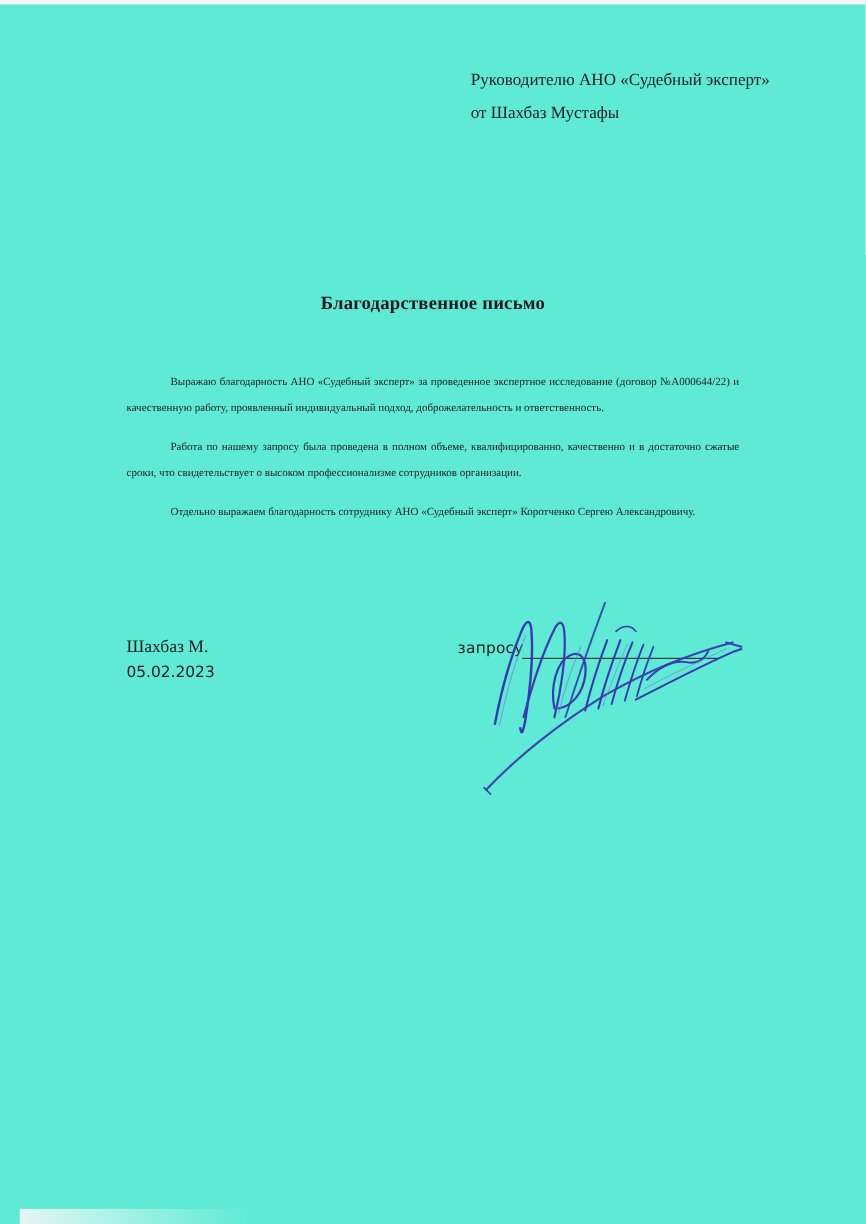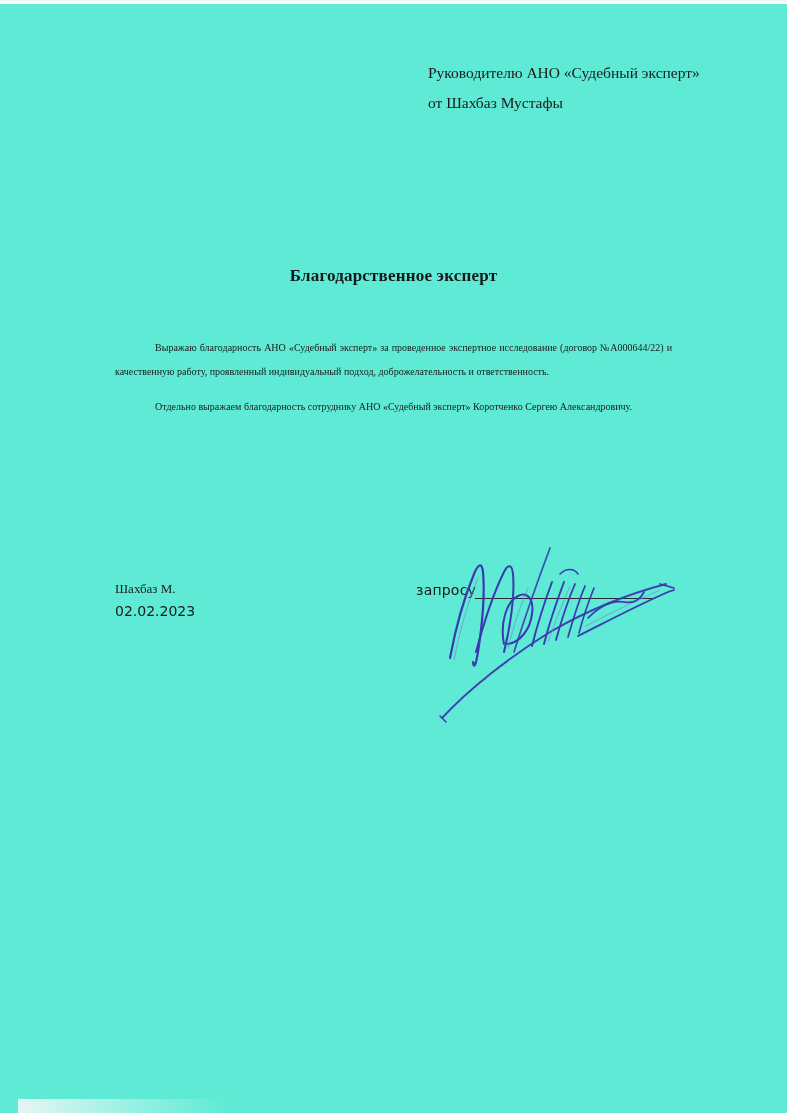--- a/index.html
+++ b/index.html
@@ -82,21 +82,21 @@
   .body-text p:last-child { margin-bottom: 16px; }
 
   
   .sign-left {
     position: absolute;
     left: 115px;
     top: 578px;
     width: 240px;
   }
   .sign-left .signer-name {
-    font-size: 13px;
+    font-size: 16px;
     line-height: 22px;
     color: #1b1b1b;
   }
   .sign-left .signer-date {
     font-size: 15.2px;
     line-height: 22px;
     color: #1b1b1b;
     font-family: "DejaVu Sans", "Liberation Sans", sans-serif;
     font-size: 14px;
   }
@@ -142,30 +142,31 @@
 
 <div class="page">
 
   <div class="scan-edge-top"></div>
 
   <div class="addressee">
     <div class="line">Руководителю АНО «Судебный эксперт»</div>
     <div class="line">от Шахбаз Мустафы</div>
   </div>
 
-  <div class="doc-title">Благодарственное эксперт</div>
+  <div class="doc-title">Благодарственное письмо</div>
 
   <div class="body-text">
     <p>Выражаю благодарность АНО «Судебный эксперт» за проведенное экспертное исследование (договор №А000644/22) и качественную работу, проявленный индивидуальный подход, доброжелательность и ответственность.</p>
+    <p>Работа по нашему запросу была проведена в полном объеме, квалифицированно, качественно и в достаточно сжатые сроки, что свидетельствует о высоком профессионализме сотрудников организации.</p>
     <p>Отдельно выражаем благодарность сотруднику АНО «Судебный эксперт» Коротченко Сергею Александровичу.</p>
   </div>
 
   <div class="sign-left">
     <div class="signer-name">Шахбаз М.</div>
-    <div class="signer-date">02.02.2023</div>
+    <div class="signer-date">05.02.2023</div>
   </div>
 
   <div class="sign-right">
     <span class="sign-label">запросу</span>
     <span class="sign-rule"></span>
   </div>
 
   <div class="ink-signature">
     <svg viewBox="0 0 250 190" xmlns="http://www.w3.org/2000/svg" fill="none" stroke-linecap="round" stroke-linejoin="round">
       <g stroke="#3a3aaf">

